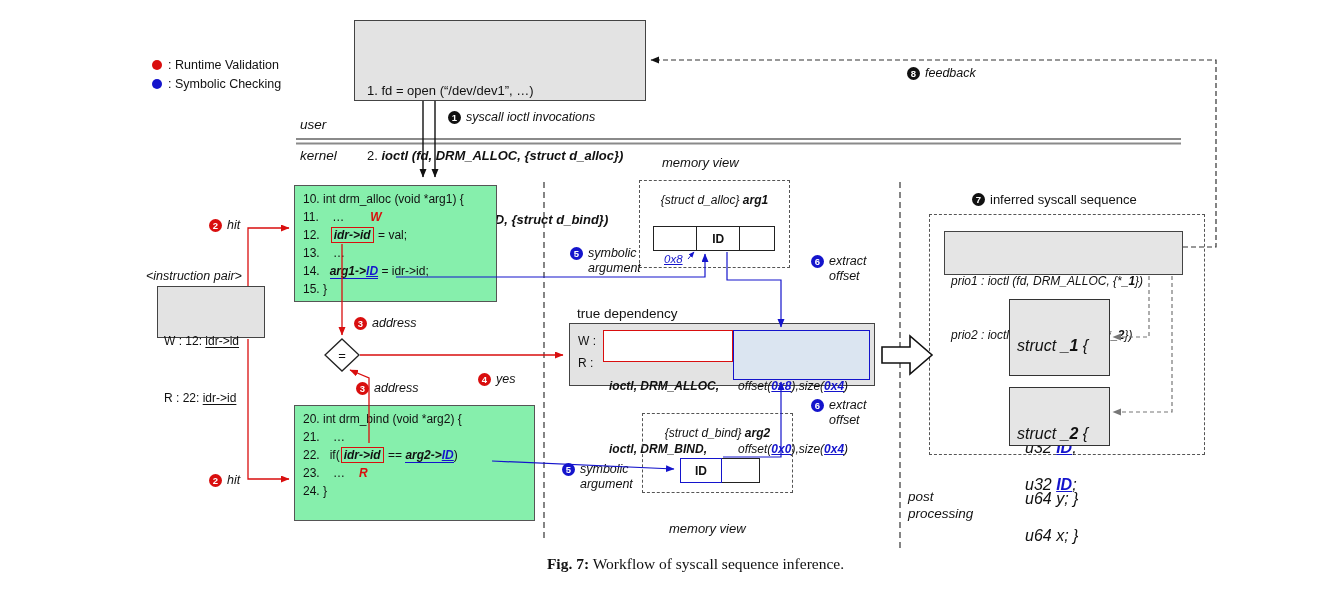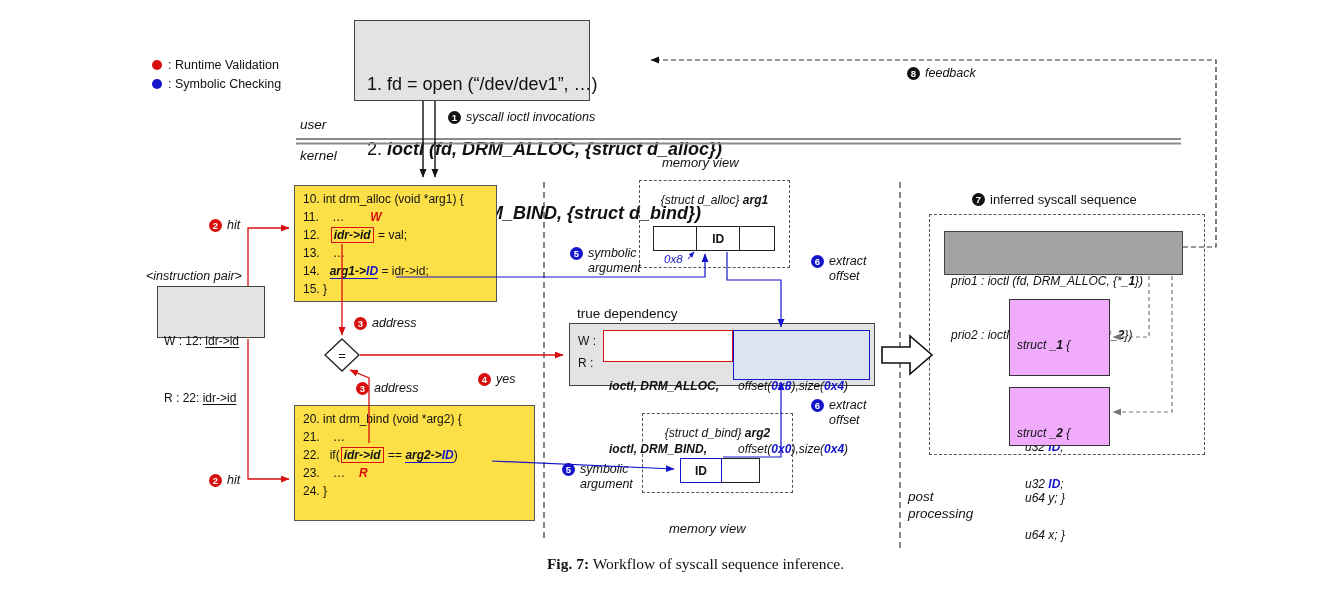--- a/index.html
+++ b/index.html
@@ -3,68 +3,68 @@
 <meta charset="utf-8">
 <style>
   * { margin:0; padding:0; box-sizing:border-box; }
   body { background:#fff; font-family:"Liberation Sans", sans-serif; color:#111; }
   .stage { position:relative; width:1343px; height:595px; background:#fff; overflow:hidden;margin-left:24px; }
   .abs { position:absolute; }
   .it { font-style:italic; }
   .b  { font-weight:bold; }
   .bi { font-weight:bold; font-style:italic; }
   .red { color:#d90e0e; }
-  .blue { color:#1414cc; }
+  .blue { color:#1414cc;text-decoration:underline; }
   .lbl { position:absolute; font-size:13px; }
   .legend-row { position:absolute; display:flex; align-items:center; gap:6px; font-size:12.5px; }
   .dot { width:10px; height:10px; border-radius:50%; display:inline-block; }
   .badge { display:inline-flex; align-items:center; justify-content:center; width:13px; height:13px;
            border-radius:50%; color:#fff; font-size:9.5px; font-weight:bold; font-style:normal; flex:0 0 auto; margin-top:1px; }
   .badge.bk { background:#111; } .badge.rd { background:#d90e0e; } .badge.bl { background:#1414cc; }
   .step { position:absolute; display:flex; gap:5px; align-items:flex-start; font-size:12.5px; font-style:italic; }
   .step .txt { line-height:14.5px; }
   .step.roman { font-style:normal; font-size:13px; }
-  .codebox { position:absolute; background:#fde047; border:1.2px solid #555; font-size:12px; line-height:18px; padding:4px 0 4px 8px; }
+  .codebox { position:absolute; background:#86efac; border:1.2px solid #555; font-size:12px; line-height:18px; padding:4px 0 4px 8px; }
   .cl { white-space:pre; }
   .rbox { border:1.5px solid #d90e0e; padding:0 2px; margin:0 1px; font-weight:bold; font-style:italic; }
   .ulb { border-bottom:1.8px solid #1414cc; }
   .uld { text-decoration:underline; text-underline-offset:2px; }
   .graybox { position:absolute; background:#e3e3e3; border:1.2px solid #444; }
   .dashbox { position:absolute; border:1.4px dashed #555; }
   .structlabel { position:absolute; top:12px; left:0; right:0; text-align:center; font-size:12px; font-style:italic; white-space:pre; }
   .cellrow { position:absolute; display:flex; }
   .mcell { border:1.3px solid #222; height:25px; display:flex; align-items:center; justify-content:center;
            font-weight:bold; font-size:12px; background:#fff; }
   .mcell + .mcell { margin-left:-1.3px; }
   .mcell.hl { border-color:#1414cc; z-index:1; }
   .tdlabel { position:absolute; font-size:12px; }
   .tdred  { position:absolute; border:1.6px solid #d90e0e; background:#fff; font-size:12px; line-height:21px; padding:3px 5px; white-space:pre; }
   .tdblue { position:absolute; border:1.6px solid #1414cc; background:#dbe5f1; font-size:12px; line-height:21px; padding:3px 4px; white-space:pre; font-style:italic; }
-  .priobox { position:absolute; background:#a3a3a3; border:1.2px solid #444; font-size:12px; font-style:italic; line-height:18px; padding:4px 4px 4px 6px; white-space:pre; }
-  .structbox { position:absolute; background:#f0abfc; border:1.2px solid #333; font-size:12px; font-style:italic; line-height:17px; padding:3px 7px; white-space:pre; }
+  .priobox { position:absolute; background:#e5e5e5; border:1.2px solid #444; font-size:12px; font-style:italic; line-height:18px; padding:4px 4px 4px 6px; white-space:pre; }
+  .structbox { position:absolute; background:#e5e5e5; border:1.2px solid #333; font-size:16px; font-style:italic; line-height:17px; padding:3px 7px; white-space:pre; }
   .caption { position:absolute; left:0; top:555px; width:1343px; text-align:center;
              font-family:"Liberation Serif", serif; font-size:15.5px; }
   svg.overlay { position:absolute; left:0; top:0; pointer-events:none; z-index:5; }
   svg text { font-family:"Liberation Sans", sans-serif; }
 </style>
 </head>
 <body>
 
 <div class="stage">
 
   <div class="legend-row" style="left:128px;top:58px">
     <span class="dot" style="background:#d90e0e"></span>
     <span>: Runtime Validation</span>
   </div>
   <div class="legend-row" style="left:128px;top:77px">
     <span class="dot" style="background:#1414cc"></span>
     <span>: Symbolic Checking</span>
   </div>
 
-  <div class="graybox" style="left:330px;top:20px;width:236px;height:81px;font-size:18px;line-height:21.5px;padding:10px 0 8px 12px;white-space:pre">
+  <div class="graybox" style="left:330px;top:20px;width:292px;height:81px;font-size:13px;line-height:21.5px;padding:16px 0 8px 12px;white-space:pre">
     <div class="cl"><span>1. fd = open (“/dev/dev1”, …)</span></div>
     <div class="cl"><span>2. </span><span class="bi">ioctl (fd, DRM_ALLOC, {struct d_alloc})</span></div>
     <div class="cl"><span>3. </span><span class="bi">ioctl (fd, DRM_BIND, {struct d_bind})</span></div>
   </div>
 
   <div class="step" style="left:424px;top:110px">
     <span class="badge bk">1</span>
     <span class="txt">syscall ioctl invocations</span>
   </div>
 

